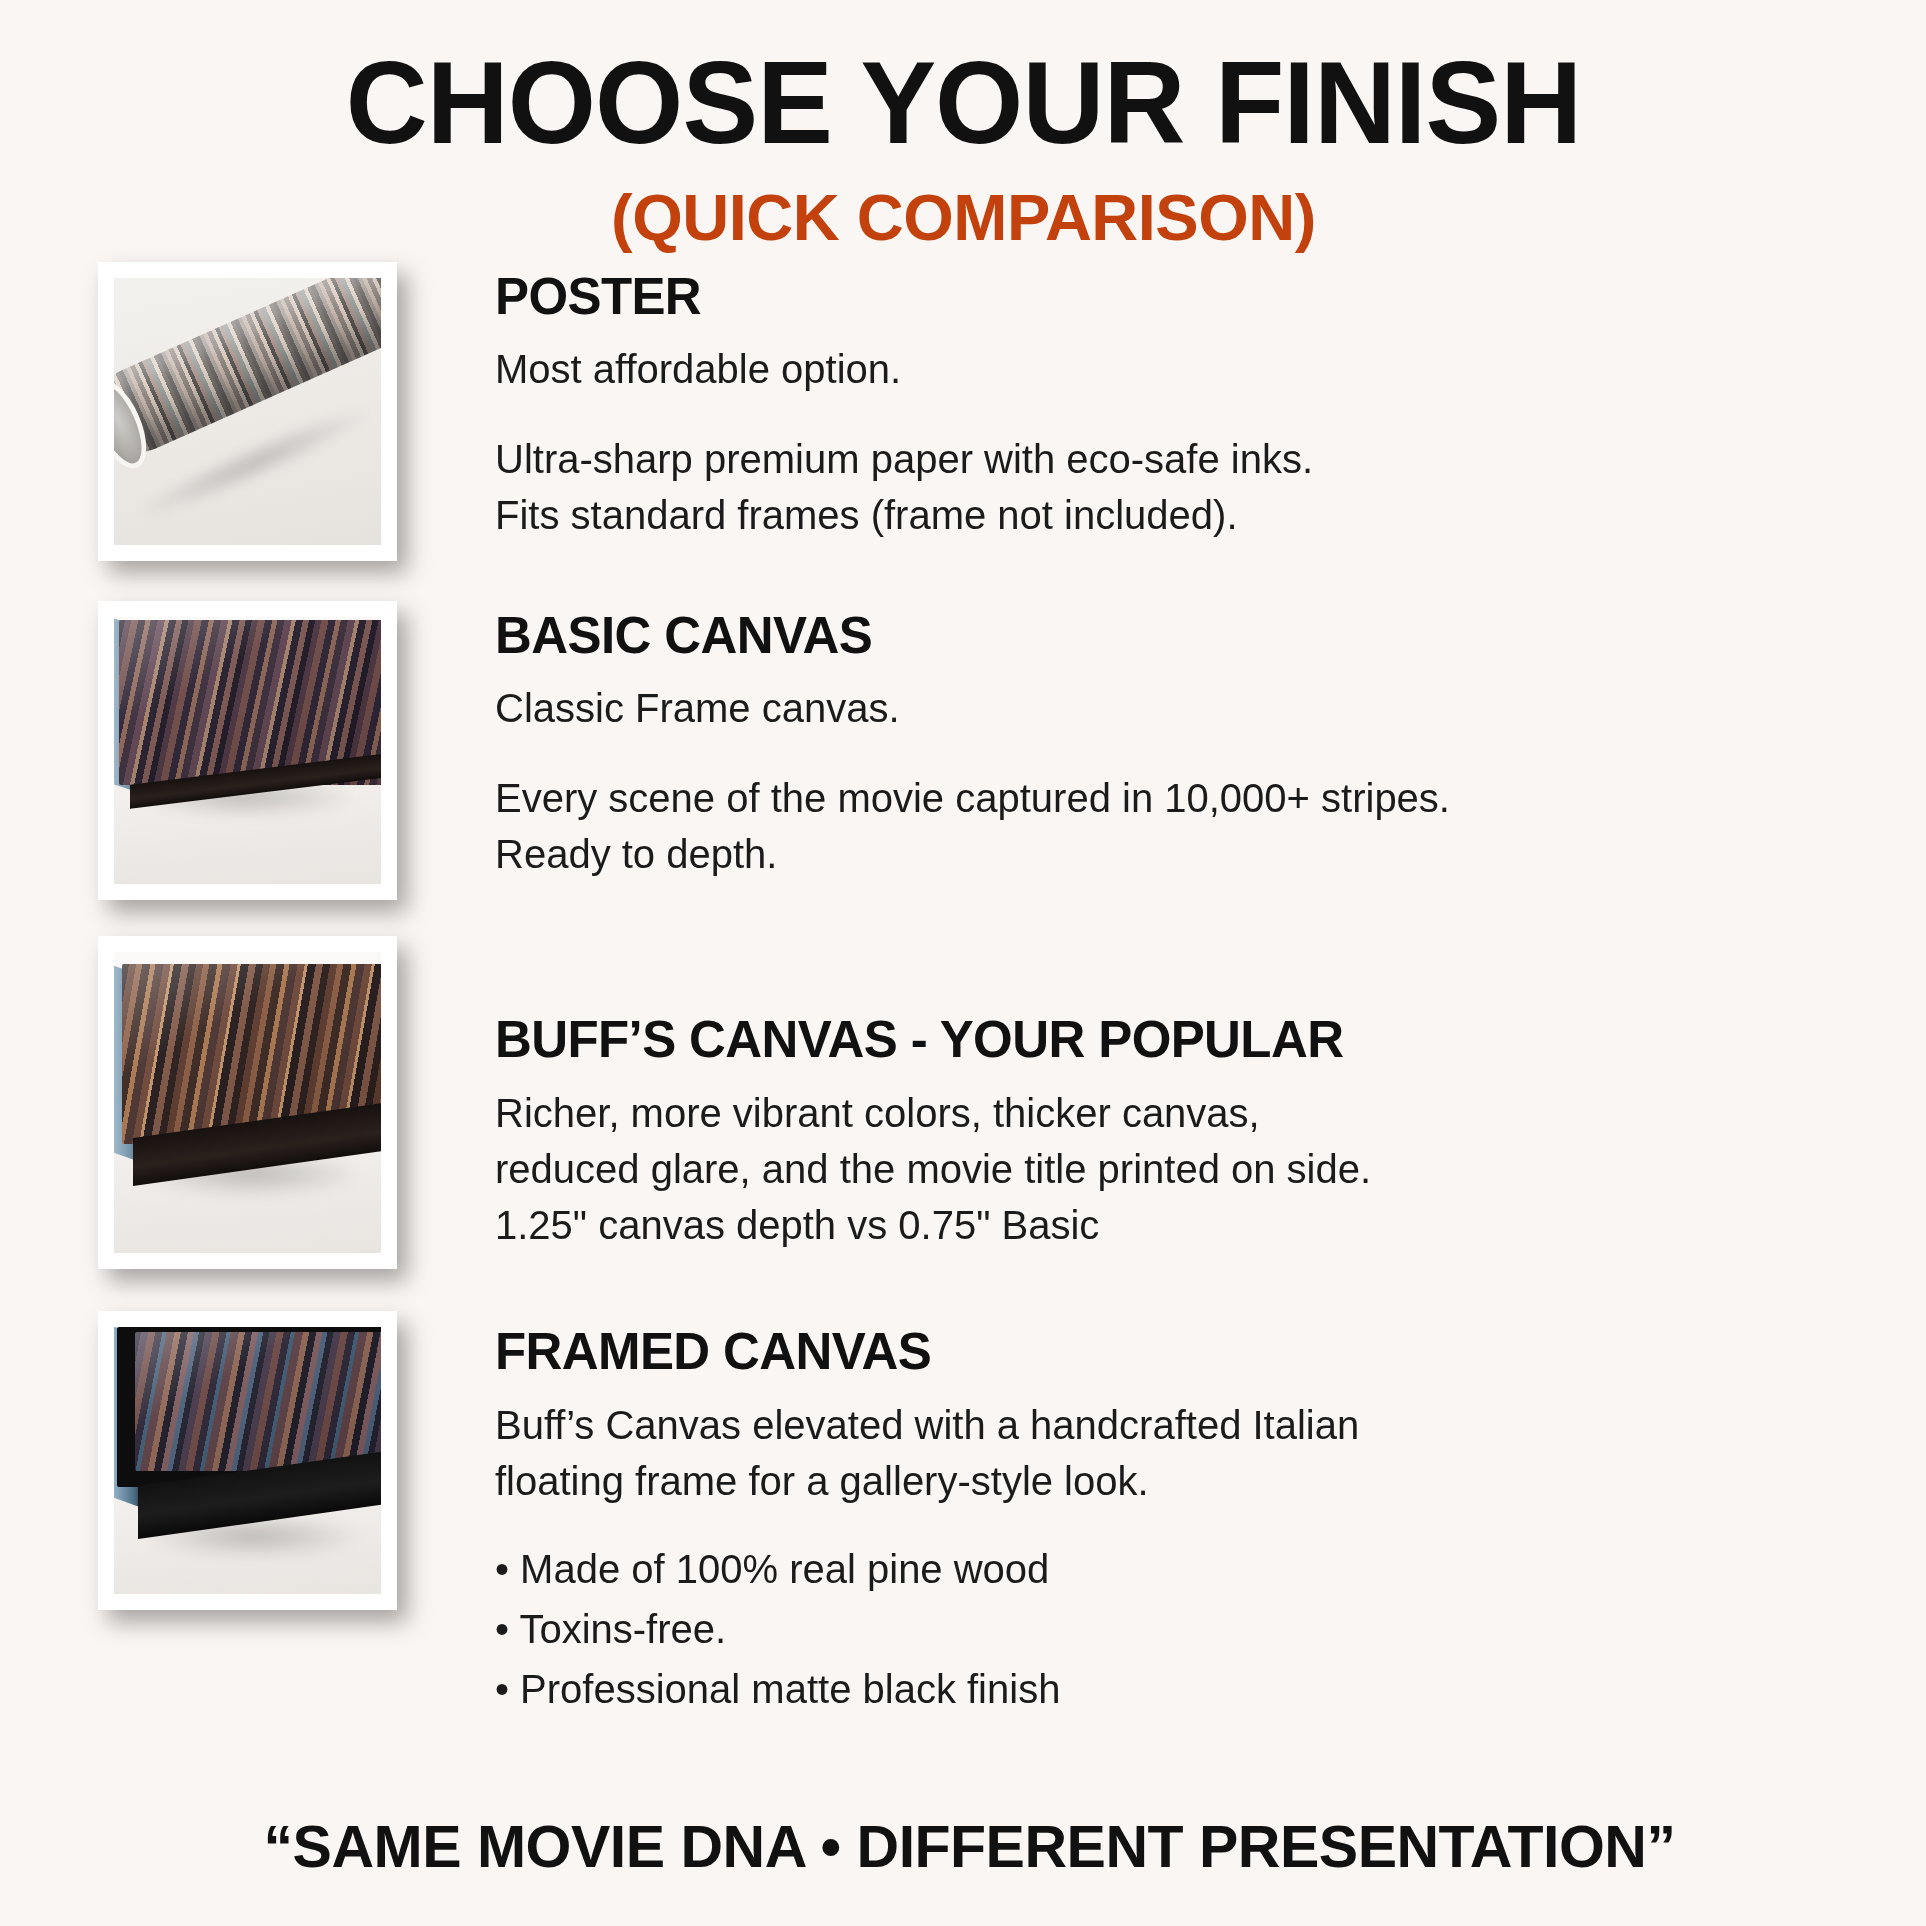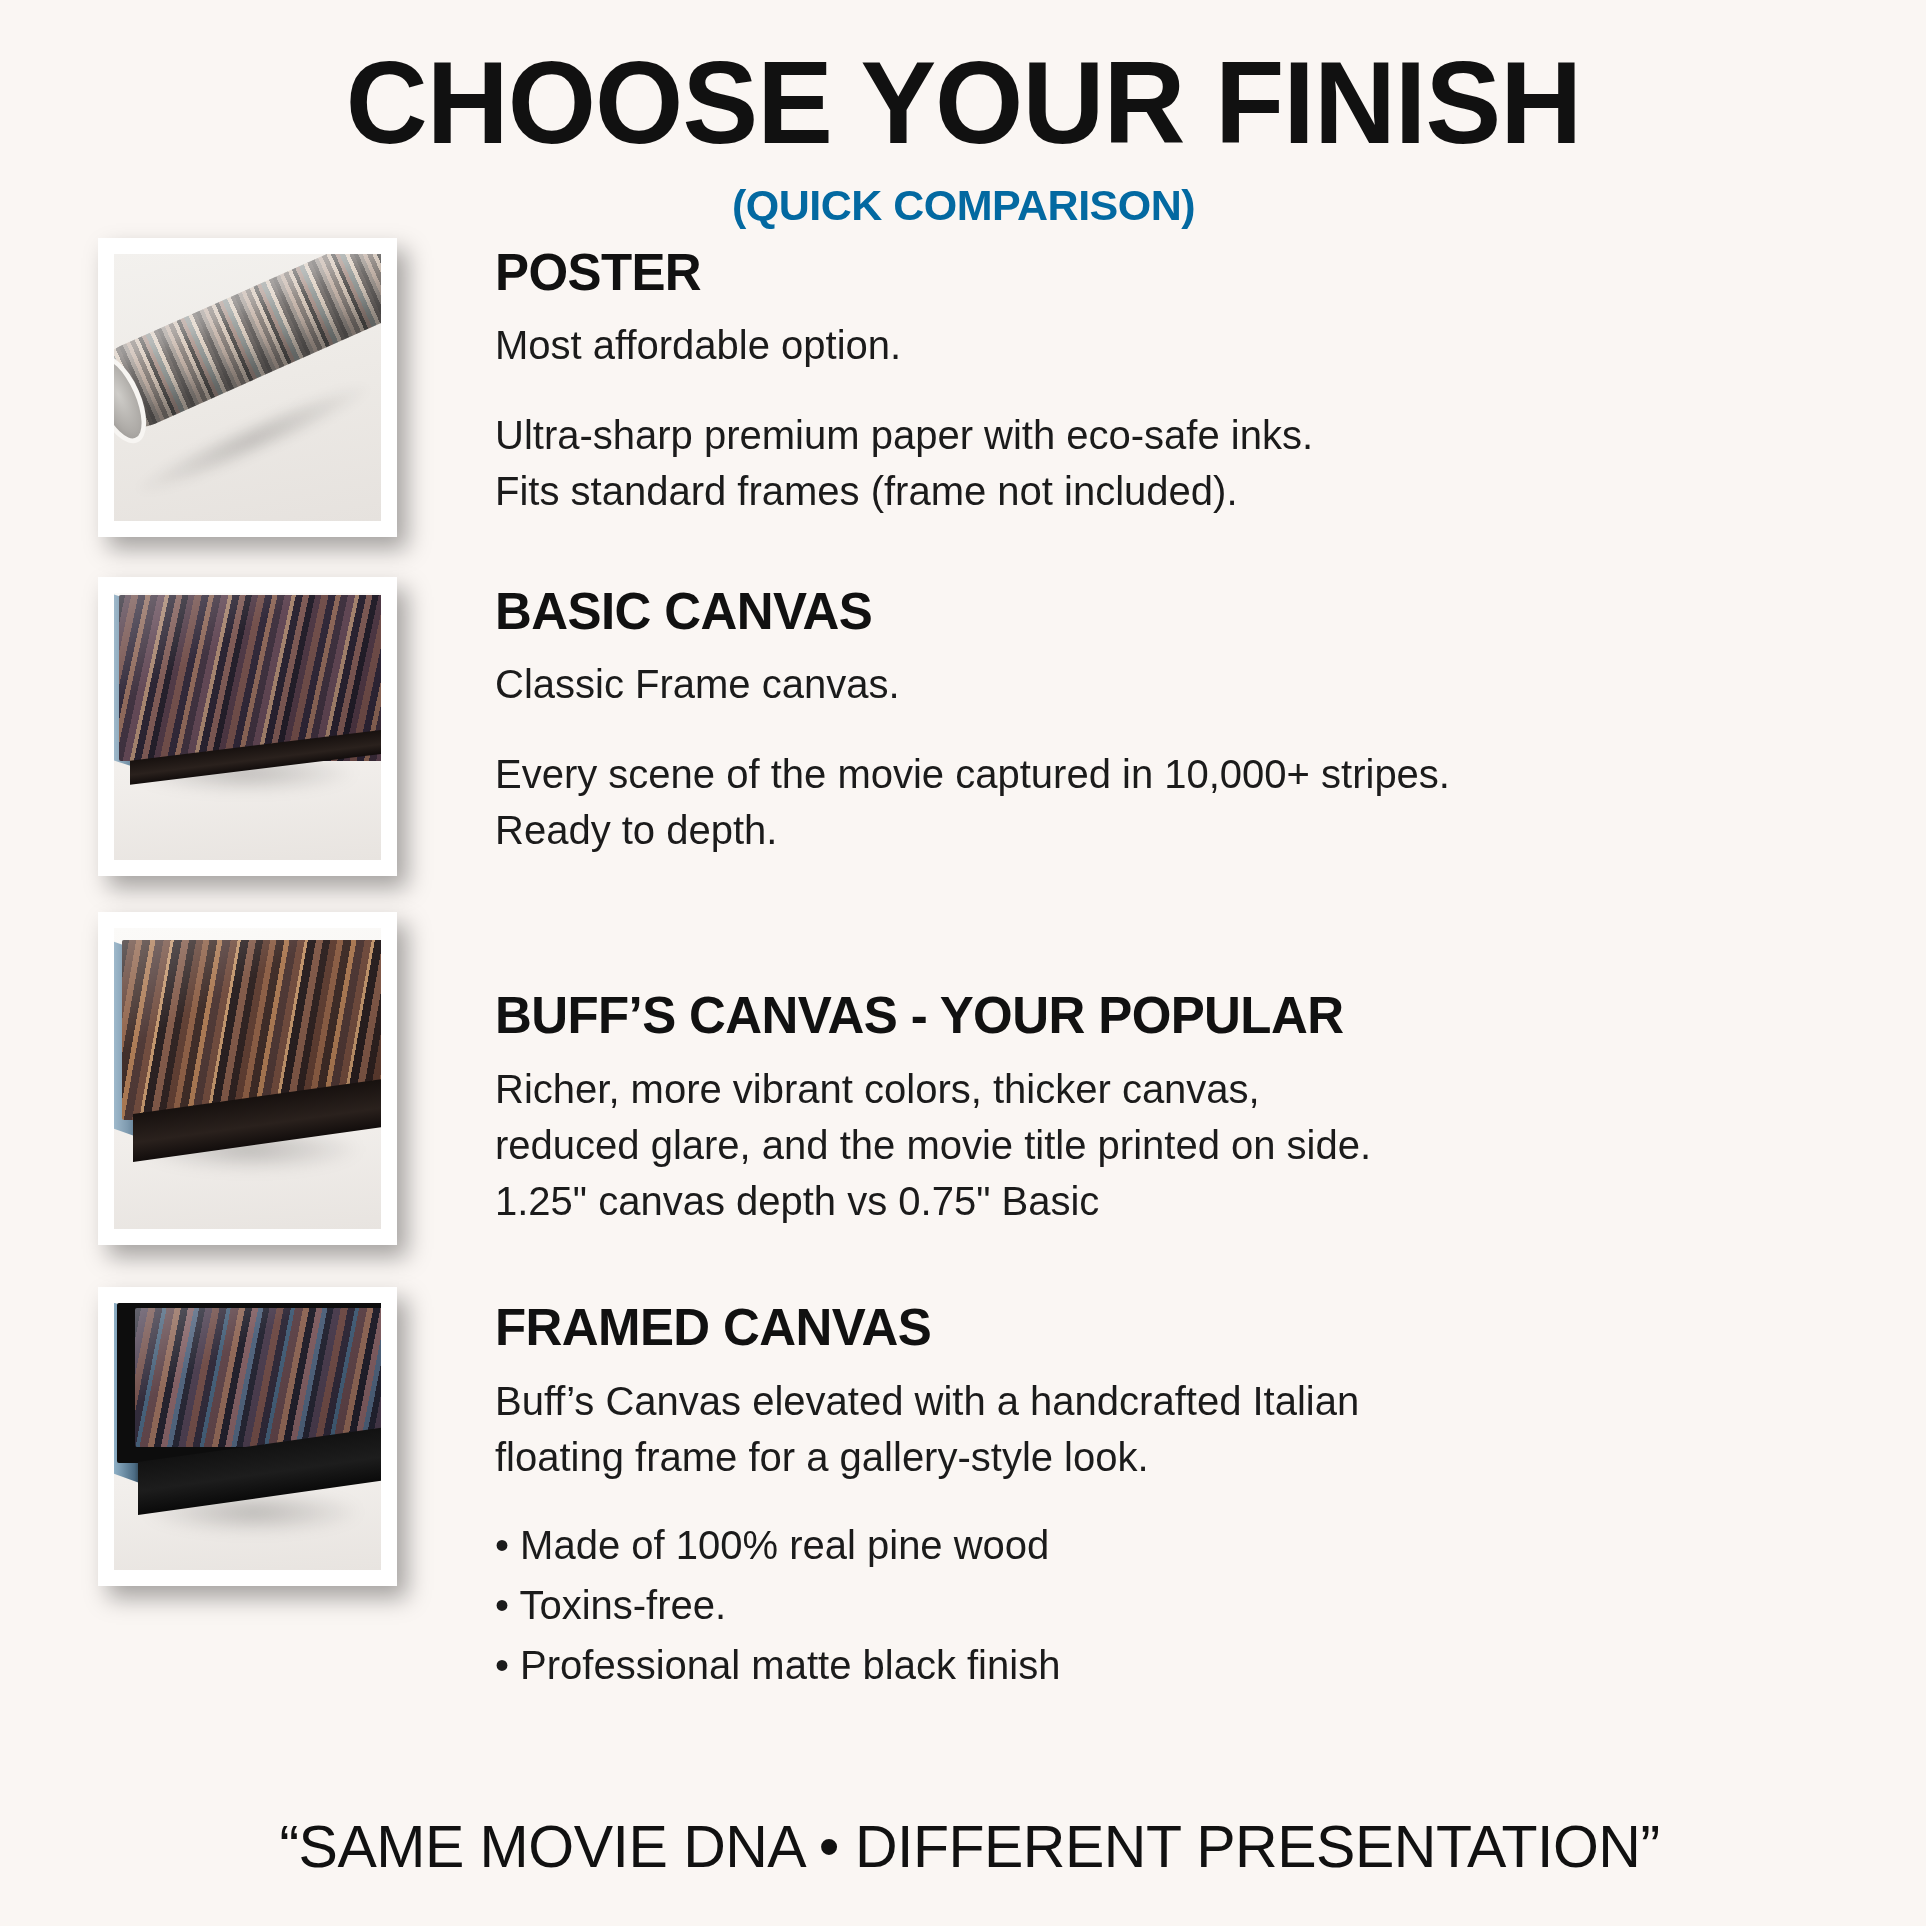--- a/index.html
+++ b/index.html
@@ -26,23 +26,23 @@
   }
   .title {
     font-size: 117px;
     font-weight: 700;
     letter-spacing: -1px;
     color: #111111;
     line-height: 1.08;
     transform: scaleX(0.97);
   }
   .subtitle {
-    font-size: 43px;
+    font-size: 65px;
     font-weight: 700;
-    color: #0369a1;
+    color: #c2410c;
     line-height: 1.1;
     margin-top: 16px;
     letter-spacing: -0.5px;
   }
 
   
   .rows {
     position: relative;
   }
   .row {
@@ -229,21 +229,21 @@
     line-height: 1.5;
   }
 
   
   .footer {
     position: absolute;
     left: 12px; right: 0;
     bottom: 46px;
     text-align: center;
     font-size: 59px;
-    font-weight: 400;
+    font-weight: 700;
     color: #111111;
     letter-spacing: -0.5px;
   }
 </style>
 </head>
 <body>
 
 <div class="page">
 
   <div class="header">

